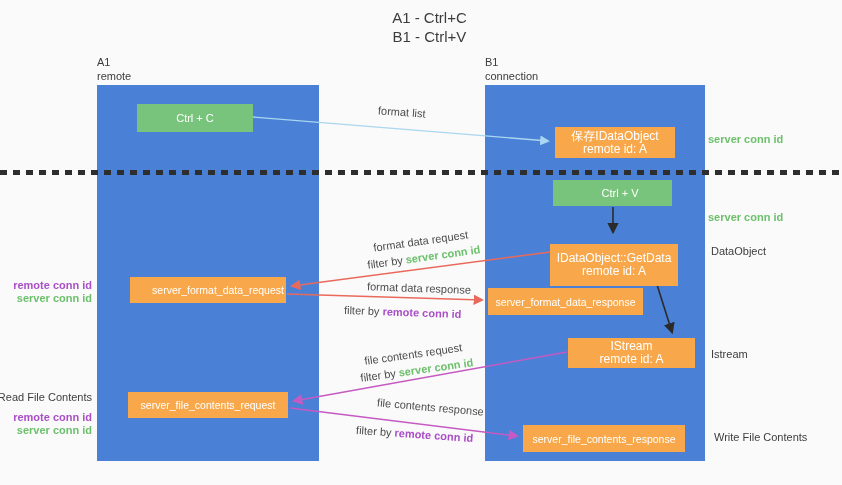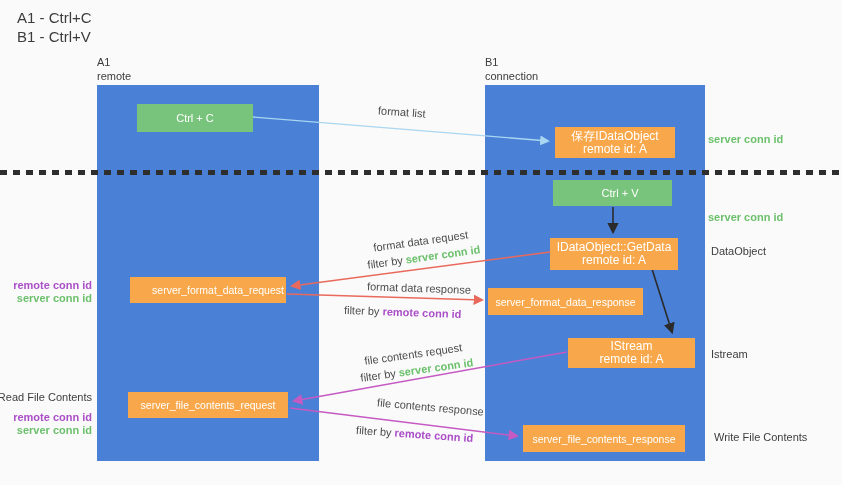--- a/index.html
+++ b/index.html
@@ -2,21 +2,21 @@
 <html><head>
 <meta charset="utf-8">
 <style>
   html,body { margin:0; padding:0; }
   .canvas {
     position:relative; width:842px; height:485px;
     background:#fafafa; overflow:hidden;
     font-family:"Liberation Sans", sans-serif;
     color:#3d3d3d;
   }
-  .title { position:absolute; left:17px; right:0; top:8px; 
+  .title { position:absolute; left:17px; right:0; top:8px; text-align:center;
            font-size:15px; line-height:19px; color:#3c3c3c; }
   .lane-header { position:absolute; font-size:11px; line-height:14px; color:#3c3c3c; }
   .lane { position:absolute; top:85px; height:376px; background:#4a80d6; }
   .dots { position:absolute; left:0; top:170px; width:842px; height:5px;
           background:repeating-linear-gradient(90deg,#2e2e2e 0 7px,transparent 7px 13px); }
   .box { position:absolute; display:flex; align-items:center; justify-content:center;
          color:#fff; font-size:11px; text-align:center; box-sizing:border-box; }
   .orange { background:#f8a84b; }
   .green  { background:#79c47c; }
   .two    { flex-direction:column; font-size:12px; line-height:13px; }
@@ -87,21 +87,21 @@
     <span>server_file_contents_request</span>
   </div>
 
   <div class="box orange two" style="left:555px; top:127px; width:120px; height:31px;">
     <div>保存IDataObject</div>
     <div>remote id: A</div>
   </div>
   <div class="box green" style="left:553px; top:180px; width:119px; height:26px;padding-left:15px;">
     <span>Ctrl + V</span>
   </div>
-  <div class="box orange two" style="left:550px; top:238px; width:128px; height:32px;">
+  <div class="box orange two" style="left:550px; top:244px; width:128px; height:42px;">
     <div>IDataObject::GetData</div>
     <div>remote id: A</div>
   </div>
   <div class="box orange small" style="left:488px; top:288px; width:155px; height:27px;">
     <span>server_format_data_response</span>
   </div>
   <div class="box orange two" style="left:568px; top:338px; width:127px; height:30px;">
     <div>IStream</div>
     <div>remote id: A</div>
   </div>

